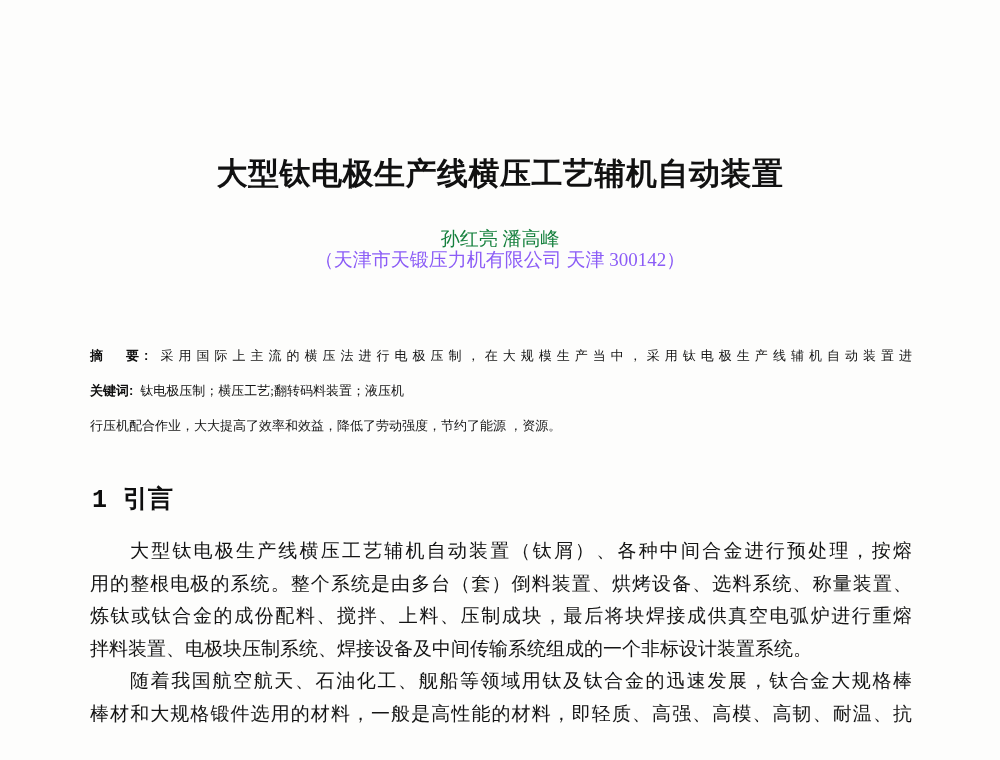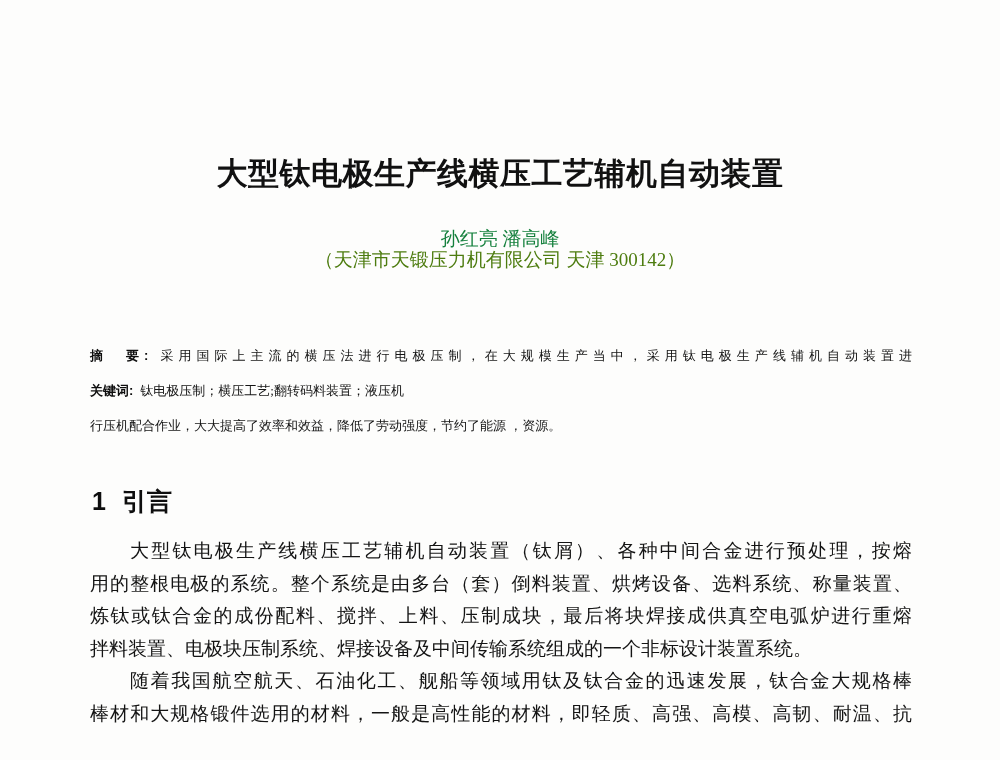--- a/index.html
+++ b/index.html
@@ -35,21 +35,21 @@
     color: #15803d;
     margin-top: 15px;
   }
   .affiliation {
     position: absolute;
     top: 246px; left: 0;
     width: 1000px;
     text-align: center;
     font-size: 19px;
     line-height: 27px;
-    color: #4d7c0f;
+    color: #8b5cf6;
   }
   .abstract {
     position: absolute;
     top: 338px; left: 90px;
     width: 822px;
     font-size: 13px;
     line-height: 35px;
     color: #141414;
   }
   .abstract b, .section-num, .section-title { color: #0e0e0e; }
@@ -57,21 +57,21 @@
   .j { text-align: justify; text-align-last: justify; }
   .label {
     font-weight: 700;
     font-family: "Liberation Sans", sans-serif;
     margin-right: 7px;
   }
   .section {
     position: absolute;
     top: 486px; left: 92px;
     margin: 0;
-    font-family: Liberation Sans, sans-serif;
+    font-family: Liberation Mono, monospace;
     font-weight: 700;
     font-size: 25px;
     line-height: 30px;
     color: #101010;
   }
   .section-num { display: inline-block; margin-right: 16px; }
   .bodytext {
     position: absolute;
     left: 90px;
     width: 822px;

